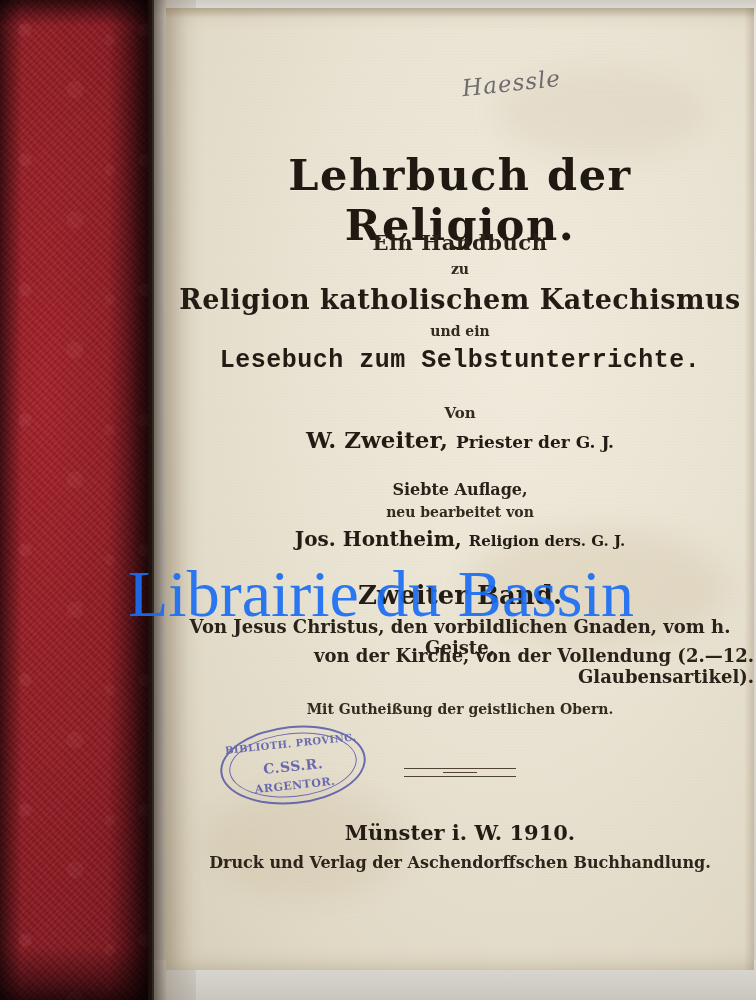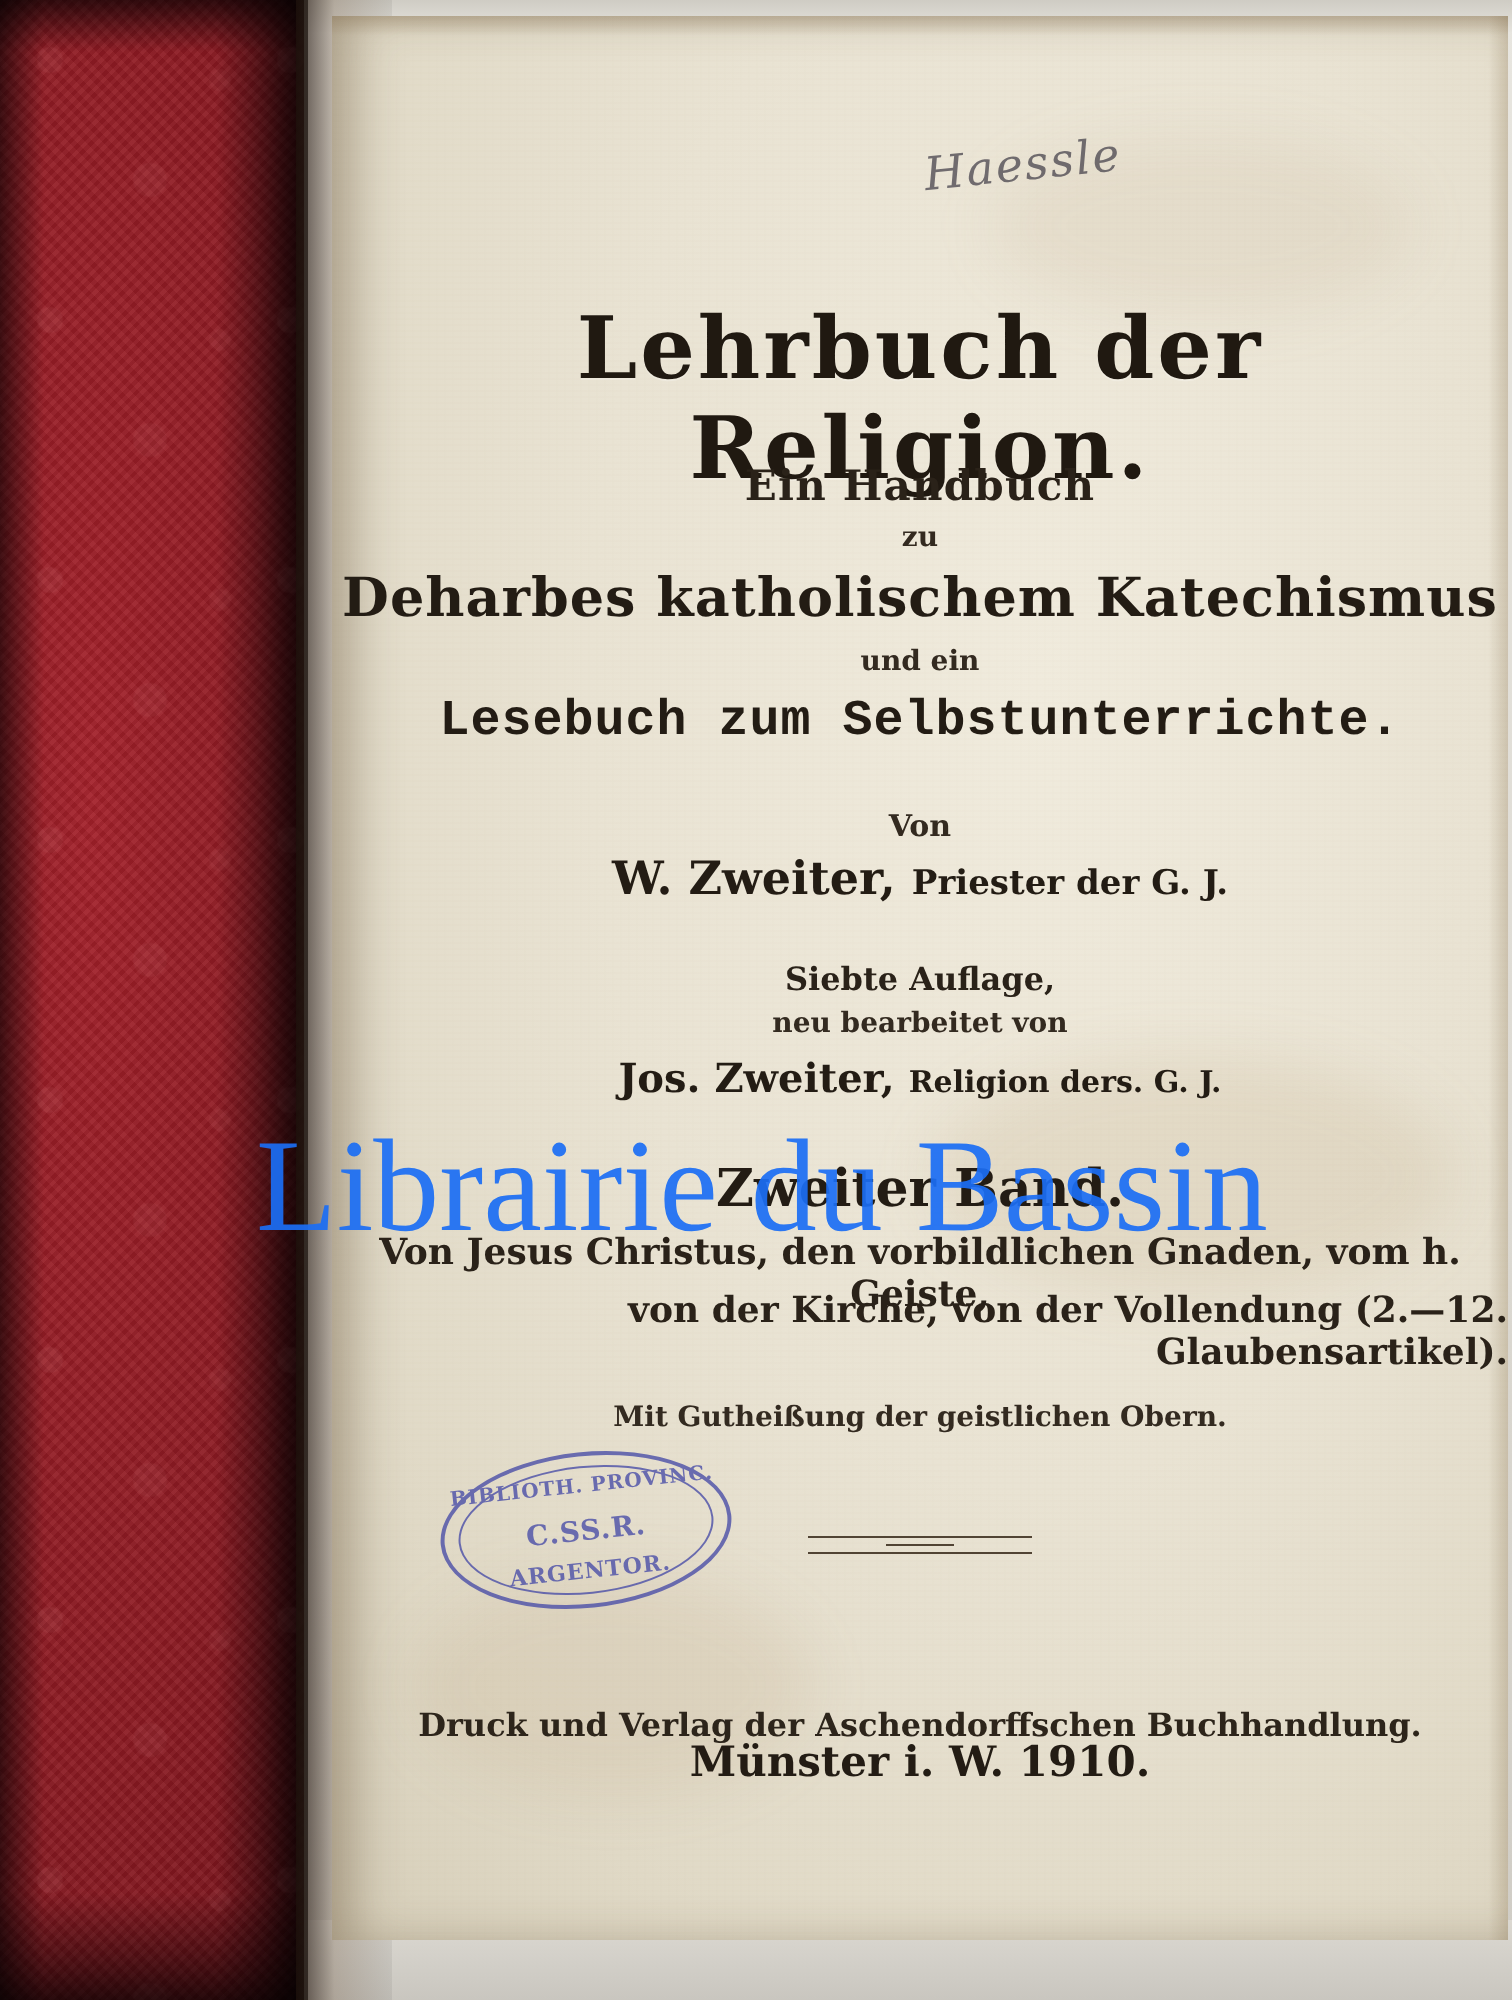--- a/index.html
+++ b/index.html
@@ -246,21 +246,21 @@
     position: absolute;
     left: 0; top: 760px; width: 588px;
     display: flex; flex-direction: column; align-items: center; gap: 3px;
   }
   .rule-long { width: 112px; height: 1px; background: #514434; }
   .rule-short { width: 34px; height: 1px; background: #514434; }
   .rule-long2 { width: 112px; height: 1px; background: #514434; }
   .t-place {
     position: absolute;
     left: 0; top: 812px; width: 588px;
-    font-size: 21px; font-weight: bold; color: #231c14; margin-top: 48px;
+    font-size: 21px; font-weight: bold; color: #231c14;
   }
   .t-printer {
     position: absolute;
     left: 0; top: 845px; width: 588px;
     font-size: 16px; color: #2d251b; text-align: center;
   }
 
   
   .stamp {
     position: absolute;
@@ -333,34 +333,34 @@
     <div class="page-foxing-2"></div>
     <div class="page-top-edge"></div>
     <div class="page-right-edge"></div>
 
     <div class="handwriting">Haessle</div>
 
     <div class="type-block">
       <div class="t-main fraktur">Lehrbuch der Religion.</div>
       <div class="t-sub1 fraktur">Ein Handbuch</div>
       <div class="t-zu fraktur">zu</div>
-      <div class="t-sub2 fraktur">Deharbes katholischem Katechismus</div>
+      <div class="t-sub2 fraktur">Religion katholischem Katechismus</div>
       <div class="t-und fraktur">und ein</div>
       <div class="t-sub3 fraktur">Lesebuch zum Selbstunterrichte.</div>
 
       <div class="t-von fraktur">Von</div>
       <div class="t-author fraktur">
         <span>W. Zweiter,</span>
         <span class="qual">Priester der G. J.</span>
       </div>
 
       <div class="t-edition fraktur">Siebte Auflage,</div>
       <div class="t-rev fraktur">neu bearbeitet von</div>
       <div class="t-editor fraktur">
-        <span>Jos. Zweiter,</span>
+        <span>Jos. Hontheim,</span>
         <span class="qual">Religion ders. G. J.</span>
       </div>
 
       <div class="t-volume fraktur">Zweiter Band.</div>
       <div class="t-contents1 fraktur">Von Jesus Christus, den vorbildlichen Gnaden, vom h. Geiste,</div>
       <div class="t-contents2 fraktur">von der Kirche, von der Vollendung (2.—12. Glaubensartikel).</div>
 
       <div class="t-approval fraktur">Mit Gutheißung der geistlichen Obern.</div>
 
       <div class="rule-wrap">

